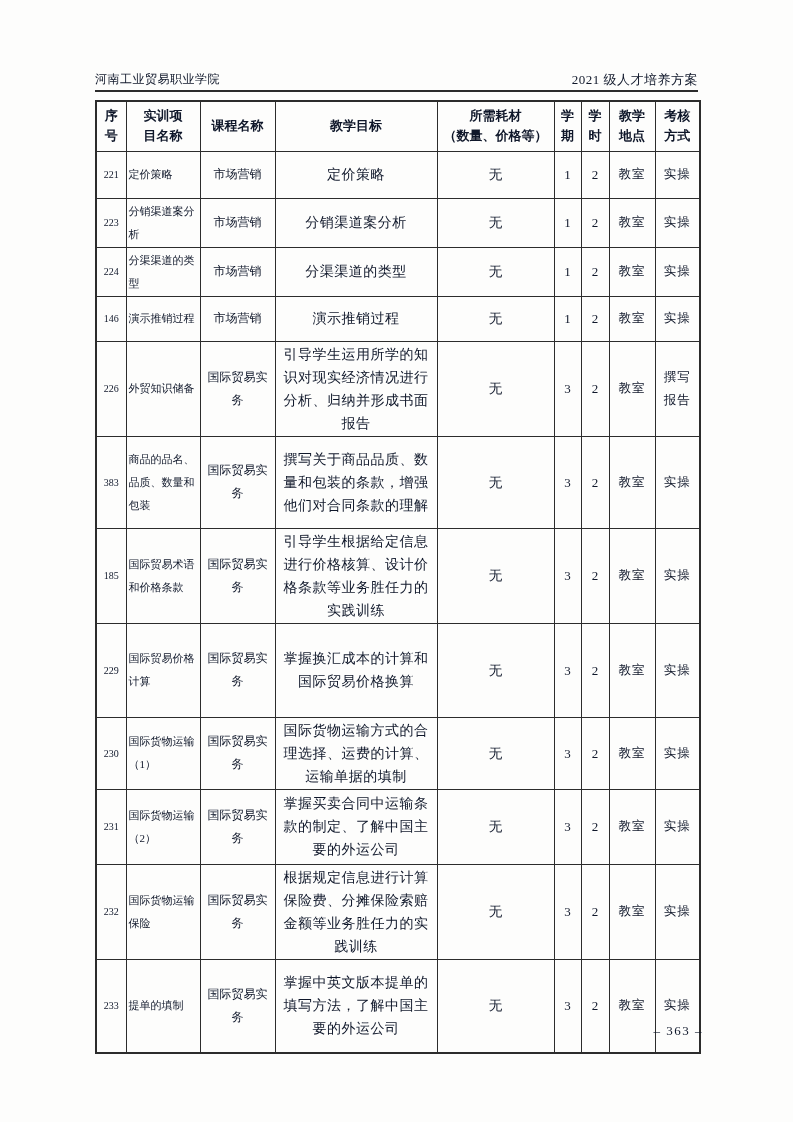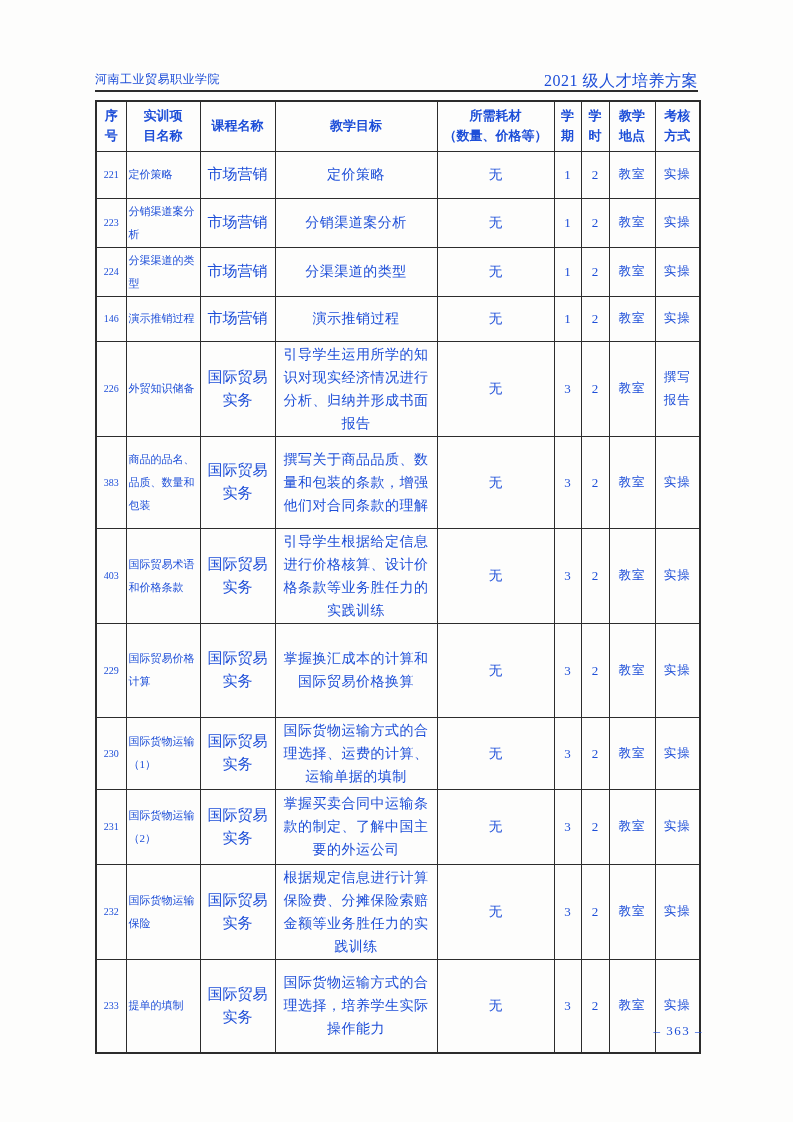--- a/index.html
+++ b/index.html
@@ -6,37 +6,37 @@
     margin: 0;
     padding: 0;
     background: #ffffff;
   }
   .page {
     position: relative;
     width: 793px;
     height: 1122px;
     background: #fdfdfc;
     font-family: "Liberation Serif", "DejaVu Serif", serif;
-    color: #1d4ed8;
+    color: #0f172a;
     overflow: hidden;
   }
   
   .page-header-left {
     position: absolute;
     left: 95px;
     top: 71px;
     font-size: 12px;
     letter-spacing: 0.5px;
     white-space: nowrap;
   }
   .page-header-right {
     position: absolute;
     right: 95px;
     top: 71px;
-    font-size: 16px;
+    font-size: 13px;
     letter-spacing: 0.5px;
     white-space: nowrap;
   }
   .header-rule {
     position: absolute;
     left: 95px;
     right: 95px;
     top: 90px;
     height: 2px;
     background: #2c2c2c;
@@ -76,21 +76,21 @@
   col.w-course     { width: 75px; }
   col.w-objective  { width: 162px; }
   col.w-materials  { width: 117px; }
   col.w-semester   { width: 27px; }
   col.w-hours      { width: 28px; }
   col.w-location   { width: 46px; }
   col.w-assessment { width: 45px; }
   
   td.col-no        { font-size: 10px; }
   td.col-project   { text-align: left; font-size: 11px; padding: 1px 2px; }
-  td.col-course    { font-size: 15px; letter-spacing: 0; }
+  td.col-course    { font-size: 12px; letter-spacing: 0; }
   td.col-objective { text-align: center; font-size: 14px; letter-spacing: 0.5px; padding: 1px 4px; }
   td.col-objective.obj-center { text-align: center; }
   td.col-materials { font-size: 13.5px; }
   td.col-location, td.col-assessment { font-size: 12.5px; letter-spacing: 1px; margin-top: 40px; }
   
   tbody.rows tr:nth-child(1)  { height: 47px; }
   tbody.rows tr:nth-child(2)  { height: 44px; }
   tbody.rows tr:nth-child(3)  { height: 46px; }
   tbody.rows tr:nth-child(4)  { height: 45px; }
   tbody.rows tr:nth-child(5)  { height: 45px; }
@@ -217,21 +217,21 @@
           <td class="col-project">商品的品名、品质、数量和包装</td>
           <td class="col-course">国际贸易实务</td>
           <td class="col-objective">撰写关于商品品质、数量和包装的条款，增强他们对合同条款的理解</td>
           <td class="col-materials">无</td>
           <td class="col-semester">3</td>
           <td class="col-hours">2</td>
           <td class="col-location">教室</td>
           <td class="col-assessment">实操</td>
         </tr>
         <tr>
-          <td class="col-no">403</td>
+          <td class="col-no">185</td>
           <td class="col-project">国际贸易术语和价格条款</td>
           <td class="col-course">国际贸易实务</td>
           <td class="col-objective">引导学生根据给定信息进行价格核算、设计价格条款等业务胜任力的实践训练</td>
           <td class="col-materials">无</td>
           <td class="col-semester">3</td>
           <td class="col-hours">2</td>
           <td class="col-location">教室</td>
           <td class="col-assessment">实操</td>
         </tr>
         <tr>
@@ -275,21 +275,21 @@
           <td class="col-materials">无</td>
           <td class="col-semester">3</td>
           <td class="col-hours">2</td>
           <td class="col-location">教室</td>
           <td class="col-assessment">实操</td>
         </tr>
         <tr>
           <td class="col-no">233</td>
           <td class="col-project">提单的填制</td>
           <td class="col-course">国际贸易实务</td>
-          <td class="col-objective">国际货物运输方式的合理选择，培养学生实际操作能力</td>
+          <td class="col-objective">掌握中英文版本提单的填写方法，了解中国主要的外运公司</td>
           <td class="col-materials">无</td>
           <td class="col-semester">3</td>
           <td class="col-hours">2</td>
           <td class="col-location">教室</td>
           <td class="col-assessment">实操</td>
         </tr>
       </tbody>
   </table>
 
   <div class="page-footer">– 363 –</div>

